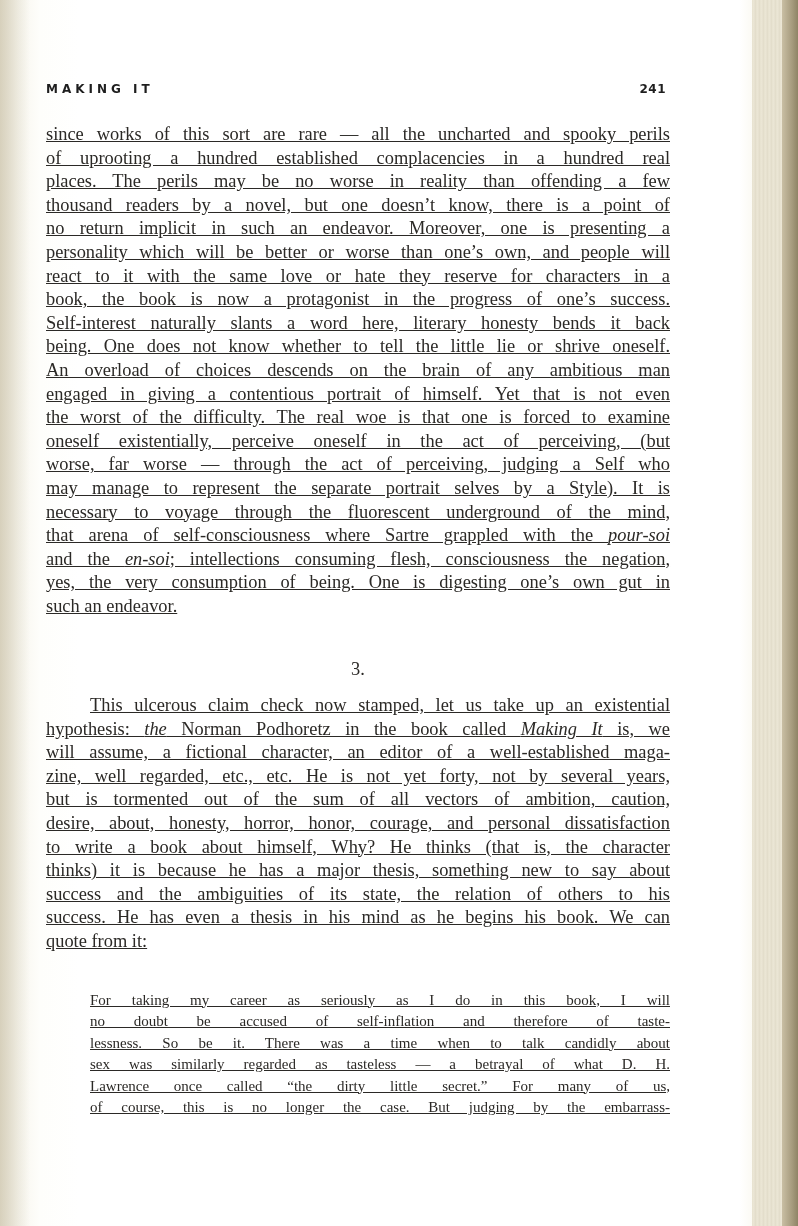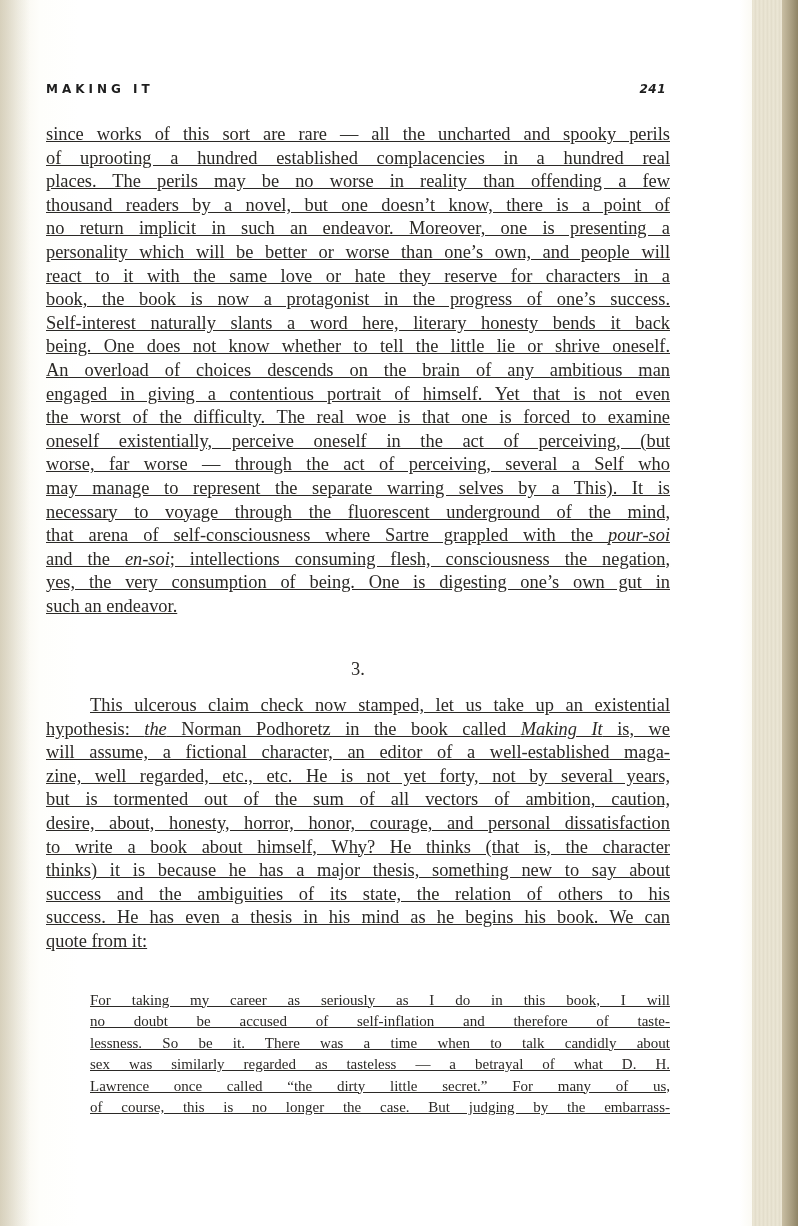--- a/index.html
+++ b/index.html
@@ -59,21 +59,20 @@
       color: #1e1e1e;
     }
     .running-title {
       letter-spacing: 4px;
     }
     .folio {
       position: absolute;
       right: 0;
       top: 0;
       letter-spacing: 0.5px;
-      font-style: italic;
     }
     .text-block {
       position: absolute;
       left: 46px;
       top: 123px;
       width: 624px;
       font-family: "Liberation Serif", serif;
       font-size: 18.4px;
       line-height: 23.6px;
       color: #2b2926;
@@ -131,22 +130,22 @@
       <span class="line">no return implicit in such an endeavor. Moreover, one is presenting a</span>
       <span class="line">personality which will be better or worse than one’s own, and people will</span>
       <span class="line">react to it with the same love or hate they reserve for characters in a</span>
       <span class="line">book, the book is now a protagonist in the progress of one’s success.</span>
       <span class="line">Self-interest naturally slants a word here, literary honesty bends it back</span>
       <span class="line">being. One does not know whether to tell the little lie or shrive oneself.</span>
       <span class="line">An overload of choices descends on the brain of any ambitious man</span>
       <span class="line">engaged in giving a contentious portrait of himself. Yet that is not even</span>
       <span class="line">the worst of the difficulty. The real woe is that one is forced to examine</span>
       <span class="line">oneself existentially, perceive oneself in the act of perceiving, (but</span>
-      <span class="line">worse, far worse — through the act of perceiving, several a Self who</span>
-      <span class="line">may manage to represent the separate warring selves by a This). It is</span>
+      <span class="line">worse, far worse — through the act of perceiving, judging a Self who</span>
+      <span class="line">may manage to represent the separate portrait selves by a Style). It is</span>
       <span class="line">necessary to voyage through the fluorescent underground of the mind,</span>
       <span class="line"><span>that arena of self-consciousness where Sartre grappled with the </span><em>pour-soi</em></span>
       <span class="line"><span>and the </span><em>en-soi</em><span>; intellections consuming flesh, consciousness the negation,</span></span>
       <span class="line">yes, the very consumption of being. One is digesting one’s own gut in</span>
       <span class="line last">such an endeavor.</span>
     </p>
 
     <p class="section-number">3.</p>
 
     <p>

